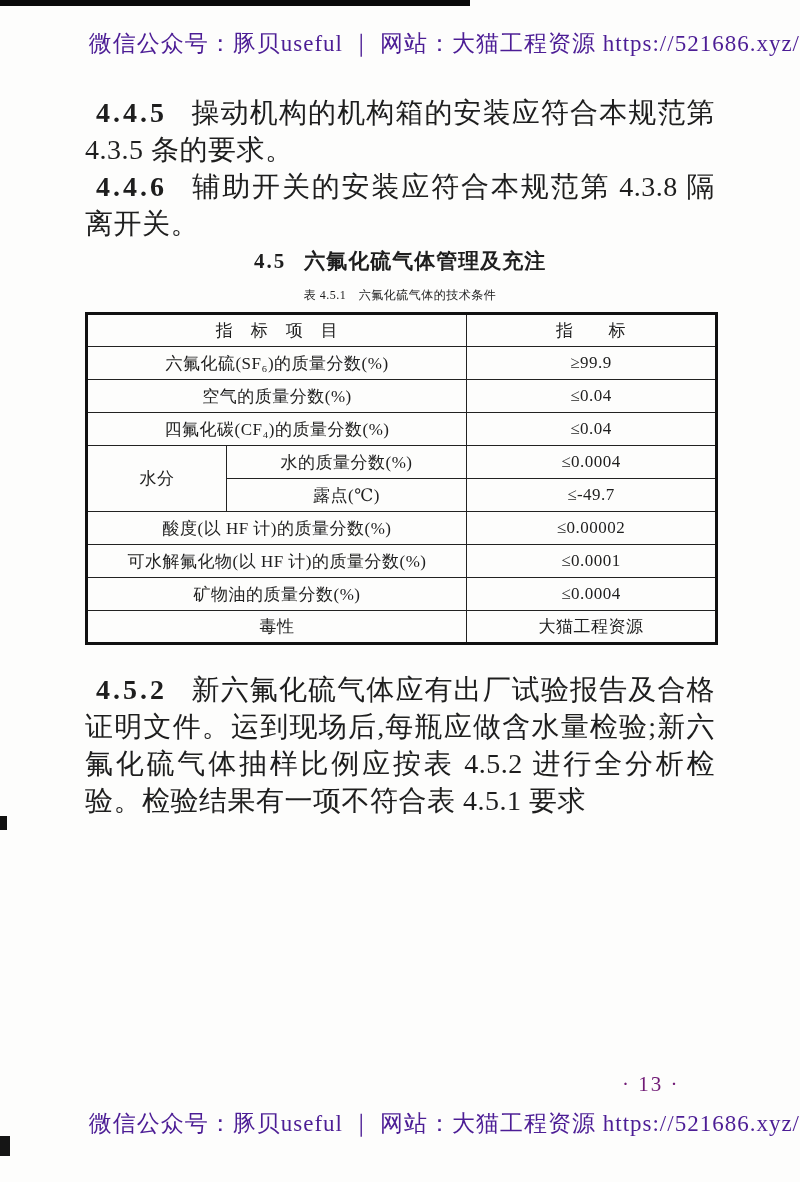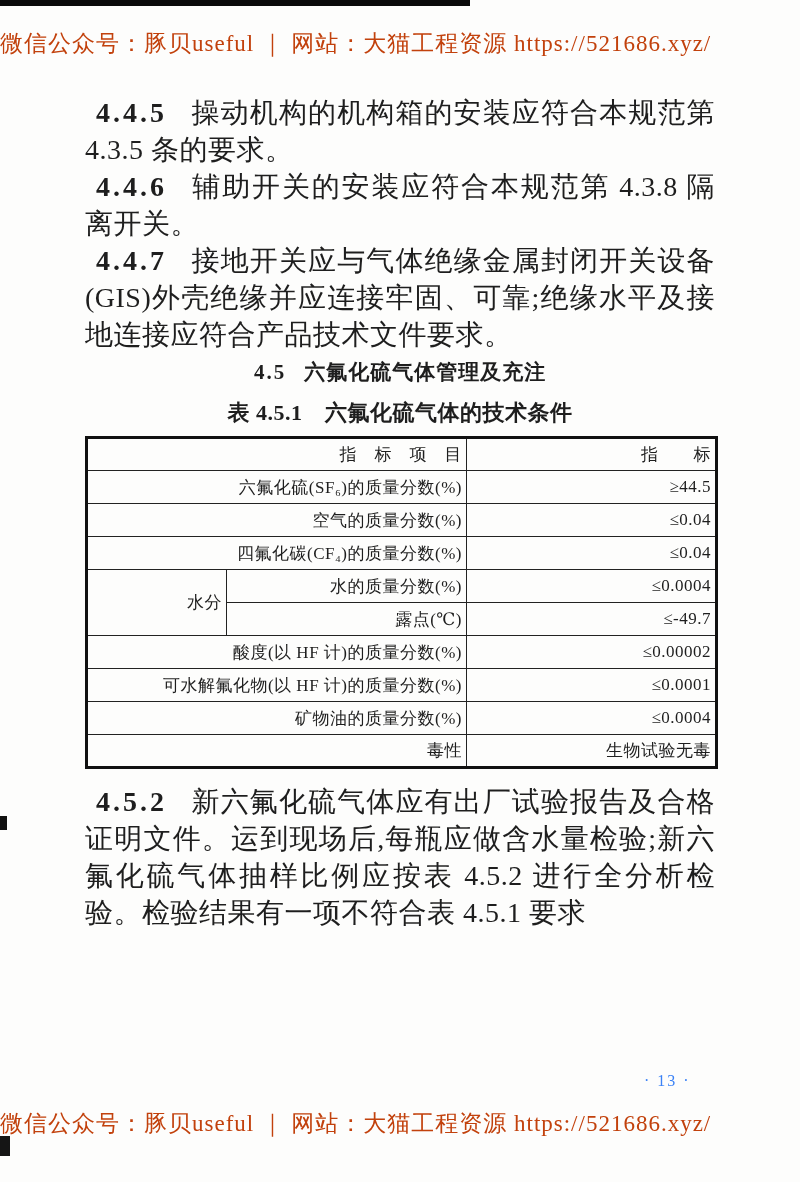--- a/index.html
+++ b/index.html
@@ -24,22 +24,22 @@
   .artifact-left-mark {
     position: absolute; left: 0; top: 816px;
     width: 7px; height: 14px; background: #111;
   }
   .artifact-corner-mark {
     position: absolute; left: 0; top: 1136px;
     width: 10px; height: 20px; background: #151515;
   }
   .watermark {
     position: absolute; left: 0; width: 100%;
-    text-align: left;
-    color: #c2410c;
+    text-align: right;
+    color: #4c1d95;
     font-size: 23px;
     letter-spacing: 1px;
     white-space: nowrap;
   }
   .wm-top { top: 28px; }
   .wm-bottom { top: 1108px; }
 
   .content {
     position: absolute; left: 85px; top: 94px; width: 630px;
   }
@@ -60,71 +60,68 @@
     margin: 5px 0 12px 0;
     text-align: center;
     font-size: 21px;
     font-weight: bold;
     letter-spacing: 1px;
   }
   .section-heading .sec-num { margin-right: 18px; letter-spacing: 2px; }
   .table-title {
     margin: 12px 0 8px 0;
     text-align: center;
-    font-size: 22px;
-    font-weight: bold;
+    font-size: 12px;
+    font-weight: normal;
     letter-spacing: 0.5px;
   }
   table.spec-table {
     width: 630px;
     border-collapse: collapse;
     table-layout: fixed;
     border: 3px solid #111;
     margin: 0 auto;
   }
   table.spec-table td {
     border: 1px solid #222;
     height: 33px;
-    text-align: right;
+    text-align: center;
     vertical-align: middle;
     font-size: 17px;
     padding: 0 4px;
     letter-spacing: 0.5px;
     white-space: pre-wrap;
   }
-  .after-table { margin-top: 14px; }
+  .after-table { margin-top: 26px; }
   .page-number {
     position: absolute;
-    left: 644px; top: 1072px;
-    font-size: 16px;
+    left: 622px; top: 1072px;
+    font-size: 21px;
     letter-spacing: 2px;
-    color: #3b82f6;
+    color: #701a75;
   }
 </style>
 </head>
 <body>
 
 <div class="page">
 
   <div class="artifact-top-bar"></div>
   <div class="artifact-left-mark"></div>
   <div class="artifact-corner-mark"></div>
 
   <div class="watermark wm-top">微信公众号：豚贝useful ｜ 网站：大猫工程资源 https://521686.xyz/</div>
 
   <div class="content">
 
     <p class="para">
       <b class="num">4.4.5</b><span>操动机构的机构箱的安装应符合本规范第 4.3.5 条的要求。</span>
     </p>
     <p class="para">
       <b class="num">4.4.6</b><span>辅助开关的安装应符合本规范第 4.3.8 隔离开关。</span>
-    </p>
-    <p class="para">
-      <b class="num">4.4.7</b><span>接地开关应与气体绝缘金属封闭开关设备(GIS)外壳绝缘并应连接牢固、可靠;绝缘水平及接地连接应符合产品技术文件要求。</span>
     </p>
 
     <h2 class="section-heading">
       <span class="sec-num">4.5</span><span>六氟化硫气体管理及充注</span>
     </h2>
 
 
     <div class="table-title">表 4.5.1　六氟化硫气体的技术条件</div>
 
     <table class="spec-table">
@@ -133,21 +130,21 @@
         <col style="width:240px">
         <col style="width:250px">
       </colgroup>
       <tbody>
         <tr>
           <td colspan="2">指　标　项　目</td>
           <td>指　　标</td>
         </tr>
         <tr>
           <td colspan="2">六氟化硫(SF₆)的质量分数(%)</td>
-          <td>≥44.5</td>
+          <td>≥99.9</td>
         </tr>
         <tr>
           <td colspan="2">空气的质量分数(%)</td>
           <td>≤0.04</td>
         </tr>
         <tr>
           <td colspan="2">四氟化碳(CF₄)的质量分数(%)</td>
           <td>≤0.04</td>
         </tr>
         <tr>
@@ -166,21 +163,21 @@
         <tr>
           <td colspan="2">可水解氟化物(以 HF 计)的质量分数(%)</td>
           <td>≤0.0001</td>
         </tr>
         <tr>
           <td colspan="2">矿物油的质量分数(%)</td>
           <td>≤0.0004</td>
         </tr>
         <tr>
           <td colspan="2">毒性</td>
-          <td>生物试验无毒</td>
+          <td>大猫工程资源</td>
         </tr>
       </tbody>
     </table>
 
     <p class="para after-table">
       <b class="num">4.5.2</b><span>新六氟化硫气体应有出厂试验报告及合格证明文件。运到现场后,每瓶应做含水量检验;新六氟化硫气体抽样比例应按表 4.5.2 进行全分析检验。检验结果有一项不符合表 4.5.1 要求</span>
     </p>
 
   </div>
 

